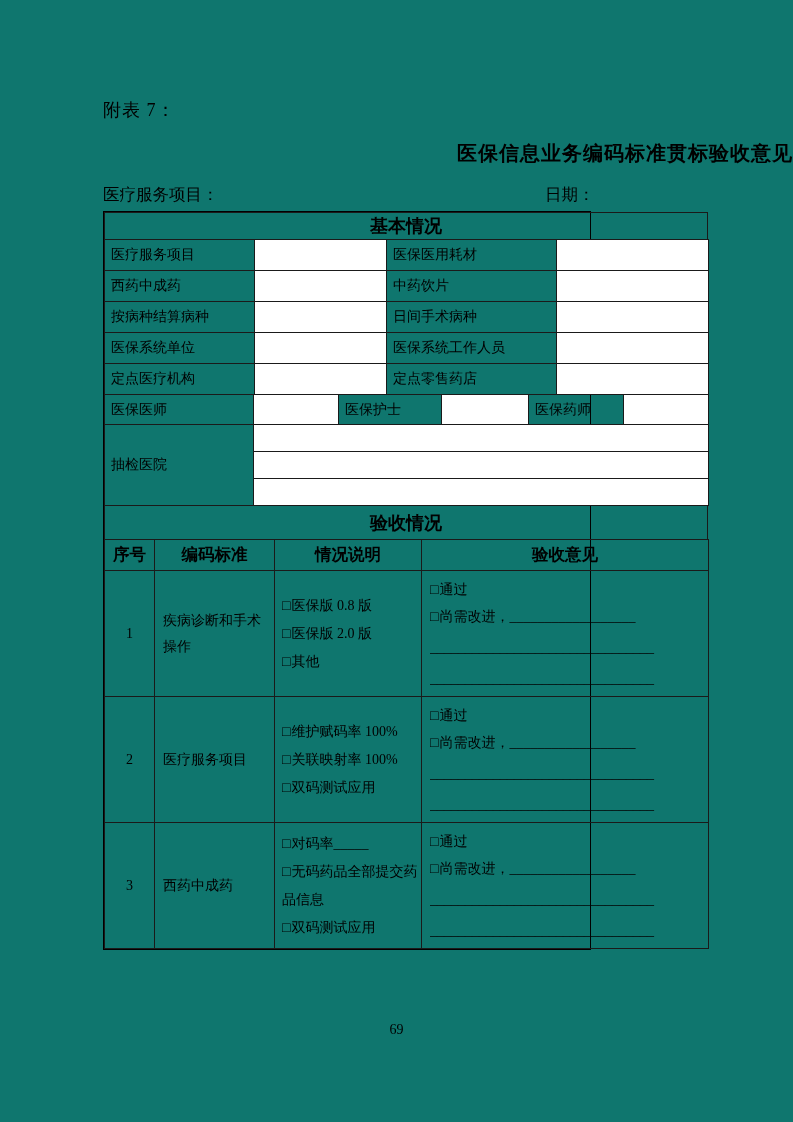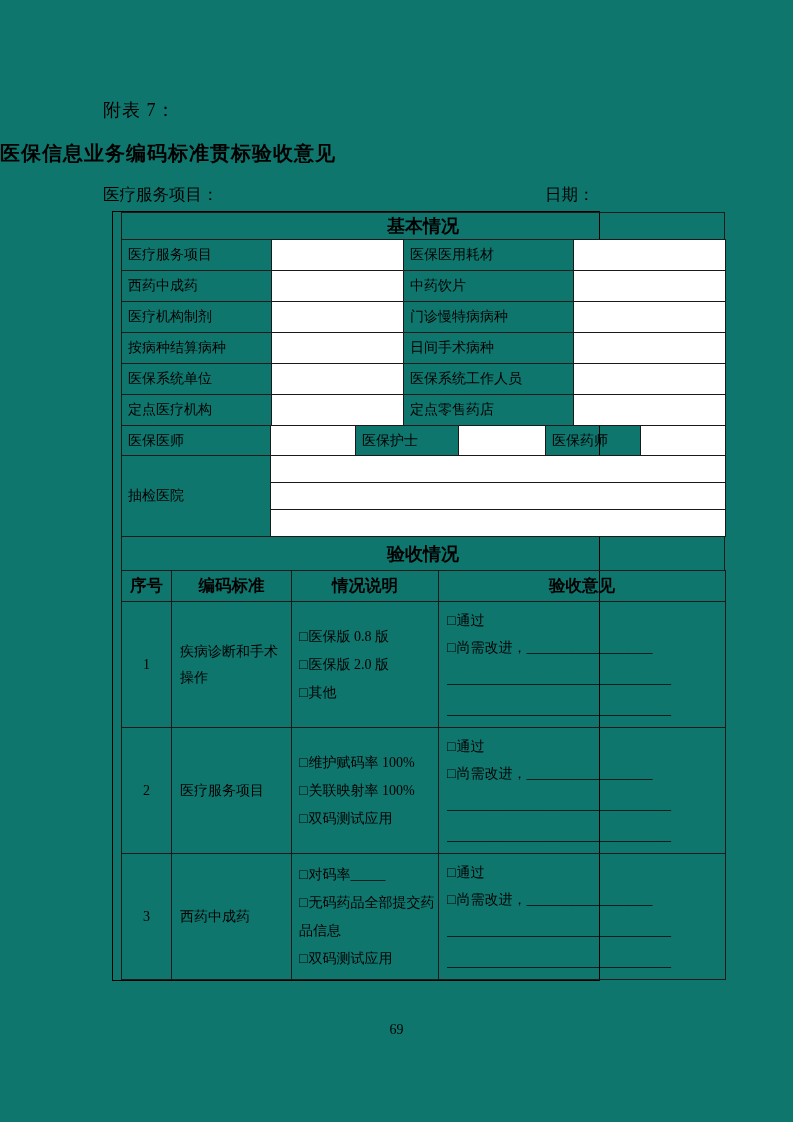--- a/index.html
+++ b/index.html
@@ -8,33 +8,32 @@
     position: relative; width: 793px; height: 1122px; margin: 0 auto;
     background: #0f766e; color: #000;
     font-family: "Liberation Serif", "DejaVu Serif", serif;
   }
   .attachment {
     position: absolute; left: 103px; top: 98px;
     font-size: 18px; letter-spacing: 1px;
   }
   .title {
     position: absolute; left: 0; top: 140px; width: 100%;
-    text-align: left; font-size: 20px; font-weight: bold;
+    text-align: right; font-size: 20px; font-weight: bold;
     font-family: "Liberation Sans", "DejaVu Sans", sans-serif;
     letter-spacing: 1px;
   }
   .meta {
     position: absolute; left: 103px; top: 184px; width: 604px;
     font-size: 16.5px;
   }
   .meta .date { position: absolute; left: 442px; top: 0; }
   .form {
-    position: absolute; left: 112px; top: 211px; width: 488px;
+    position: absolute; left: 103px; top: 211px; width: 488px;
     border: 1px solid #000;
-    padding-left: 8px;
   }
   table { border-collapse: collapse; table-layout: fixed; width: 604px; }
   .form table + table, .form table:not(:first-child) { margin-top: -1px; }
   td, th { border: 1px solid #1a1a1a; font-size: 14px; font-weight: normal; overflow: hidden; }
   .sec-hdr {
     text-align: center; font-weight: bold; font-size: 18px; height: 27px;
     font-family: "Liberation Sans", "DejaVu Sans", sans-serif;
   }
   .t6 .sec-hdr { height: 34px; }
   .t2 td { height: 31px; }
@@ -98,26 +97,20 @@
         <td class="lbl">医保医用耗材</td>
         <td class="val"></td>
       </tr>
       <tr>
         <td class="lbl">西药中成药</td>
         <td class="val"></td>
         <td class="lbl">中药饮片</td>
         <td class="val"></td>
       </tr>
       <tr>
-        <td class="lbl">医疗机构制剂</td>
-        <td class="val"></td>
-        <td class="lbl">门诊慢特病病种</td>
-        <td class="val"></td>
-      </tr>
-      <tr>
         <td class="lbl">按病种结算病种</td>
         <td class="val"></td>
         <td class="lbl">日间手术病种</td>
         <td class="val"></td>
       </tr>
       <tr>
         <td class="lbl">医保系统单位</td>
         <td class="val"></td>
         <td class="lbl">医保系统工作人员</td>
         <td class="val"></td>

